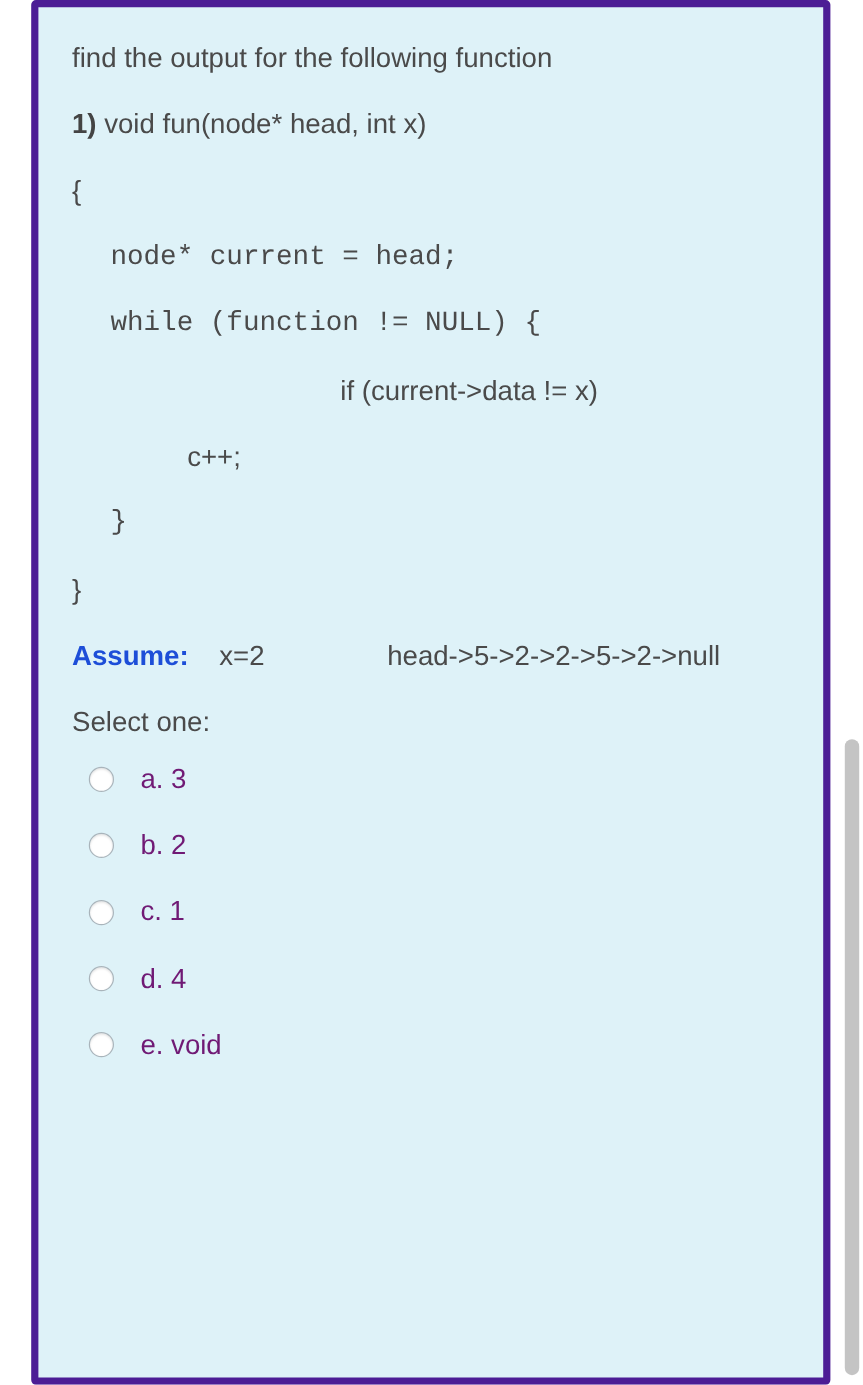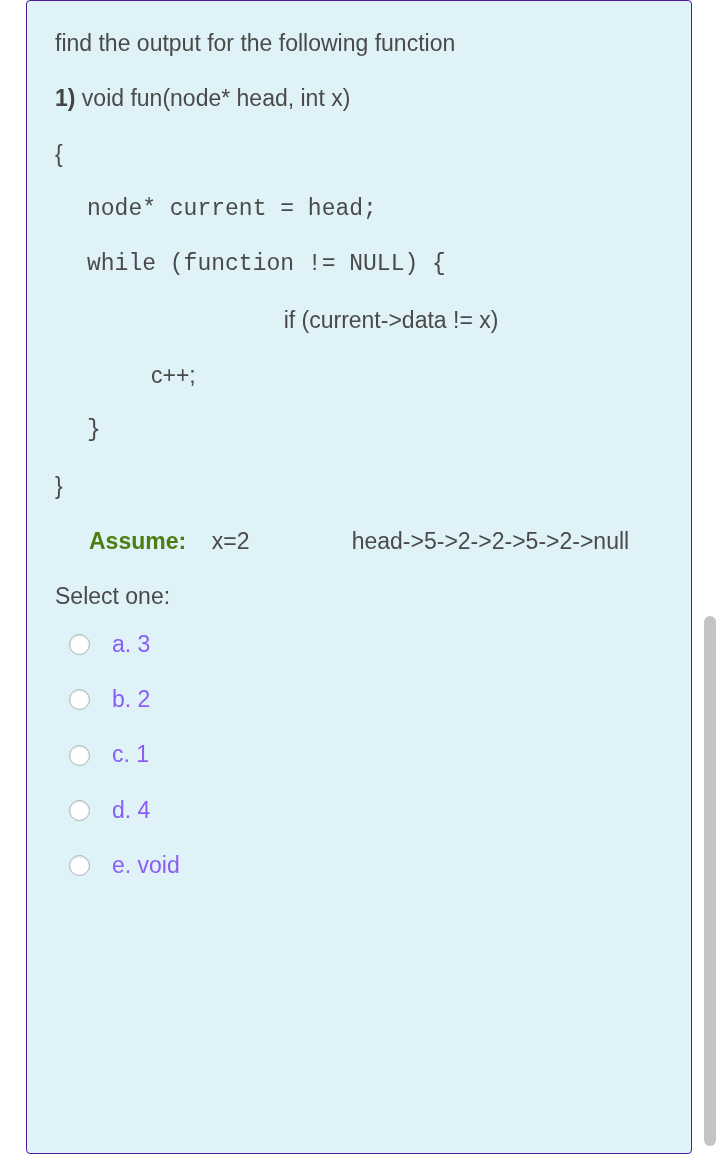--- a/index.html
+++ b/index.html
@@ -5,48 +5,48 @@
   * { box-sizing: border-box; margin: 0; padding: 0; }
   html, body { width: 719px; height: 1154px; background: #fff; }
   body { font-family: -apple-system, "Helvetica Neue", Arial, sans-serif; position: relative; }
   .card {
     position: absolute;
     left: 26px;
     top: 0;
     width: 666px;
     height: 1154px;
     background: #def2f8;
-    border: 1px solid #4c1d95;
+    border: 6px solid #4c1d95;
     border-radius: 4px;
     padding: 26px 28px 20px 28px;
     color: #4a4a4a;
     font-size: 23px;
     line-height: 1.45;
   }
   .stem p { margin-bottom: 22px; font-weight: 400; }
   .stem .bold-num { font-weight: 700; color: #444; }
   .code { color: #4a4a4a; }
   .code .line { margin-bottom: 22px; }
   .code .indent1 { padding-left: 32px; font-family: Liberation Mono, monospace; }
   .code .indent2 { padding-left: 64px; text-align: center; }
   .code .indent3 { padding-left: 96px; }
   .assume { margin-top: 0; margin-bottom: 90px; }
-  .assume .label { font-weight: 700; color: #4d7c0f; margin-left: 34px; }
+  .assume .label { font-weight: 700; color: #1d4ed8; }
   .select-label { margin-bottom: 14px; }
   .options { list-style: none; padding-left: 14px; }
   .options li { display: flex; align-items: center; margin-bottom: 22px; }
   .radio {
     width: 21px; height: 21px; border-radius: 50%;
     background: #fff;
     border: 1px solid #a9b4bb;
     box-shadow: inset 0 1px 2px rgba(0,0,0,0.12);
     margin-right: 22px;
     flex-shrink: 0;
   }
-  .opt-text { color: #8b5cf6; }
+  .opt-text { color: #701a75; }
   .scrollbar-track {
     position: absolute;
     right: 3px;
     top: 0;
     width: 14px;
     height: 1154px;
     background: transparent;
   }
   .scrollbar-thumb {
     position: absolute;

